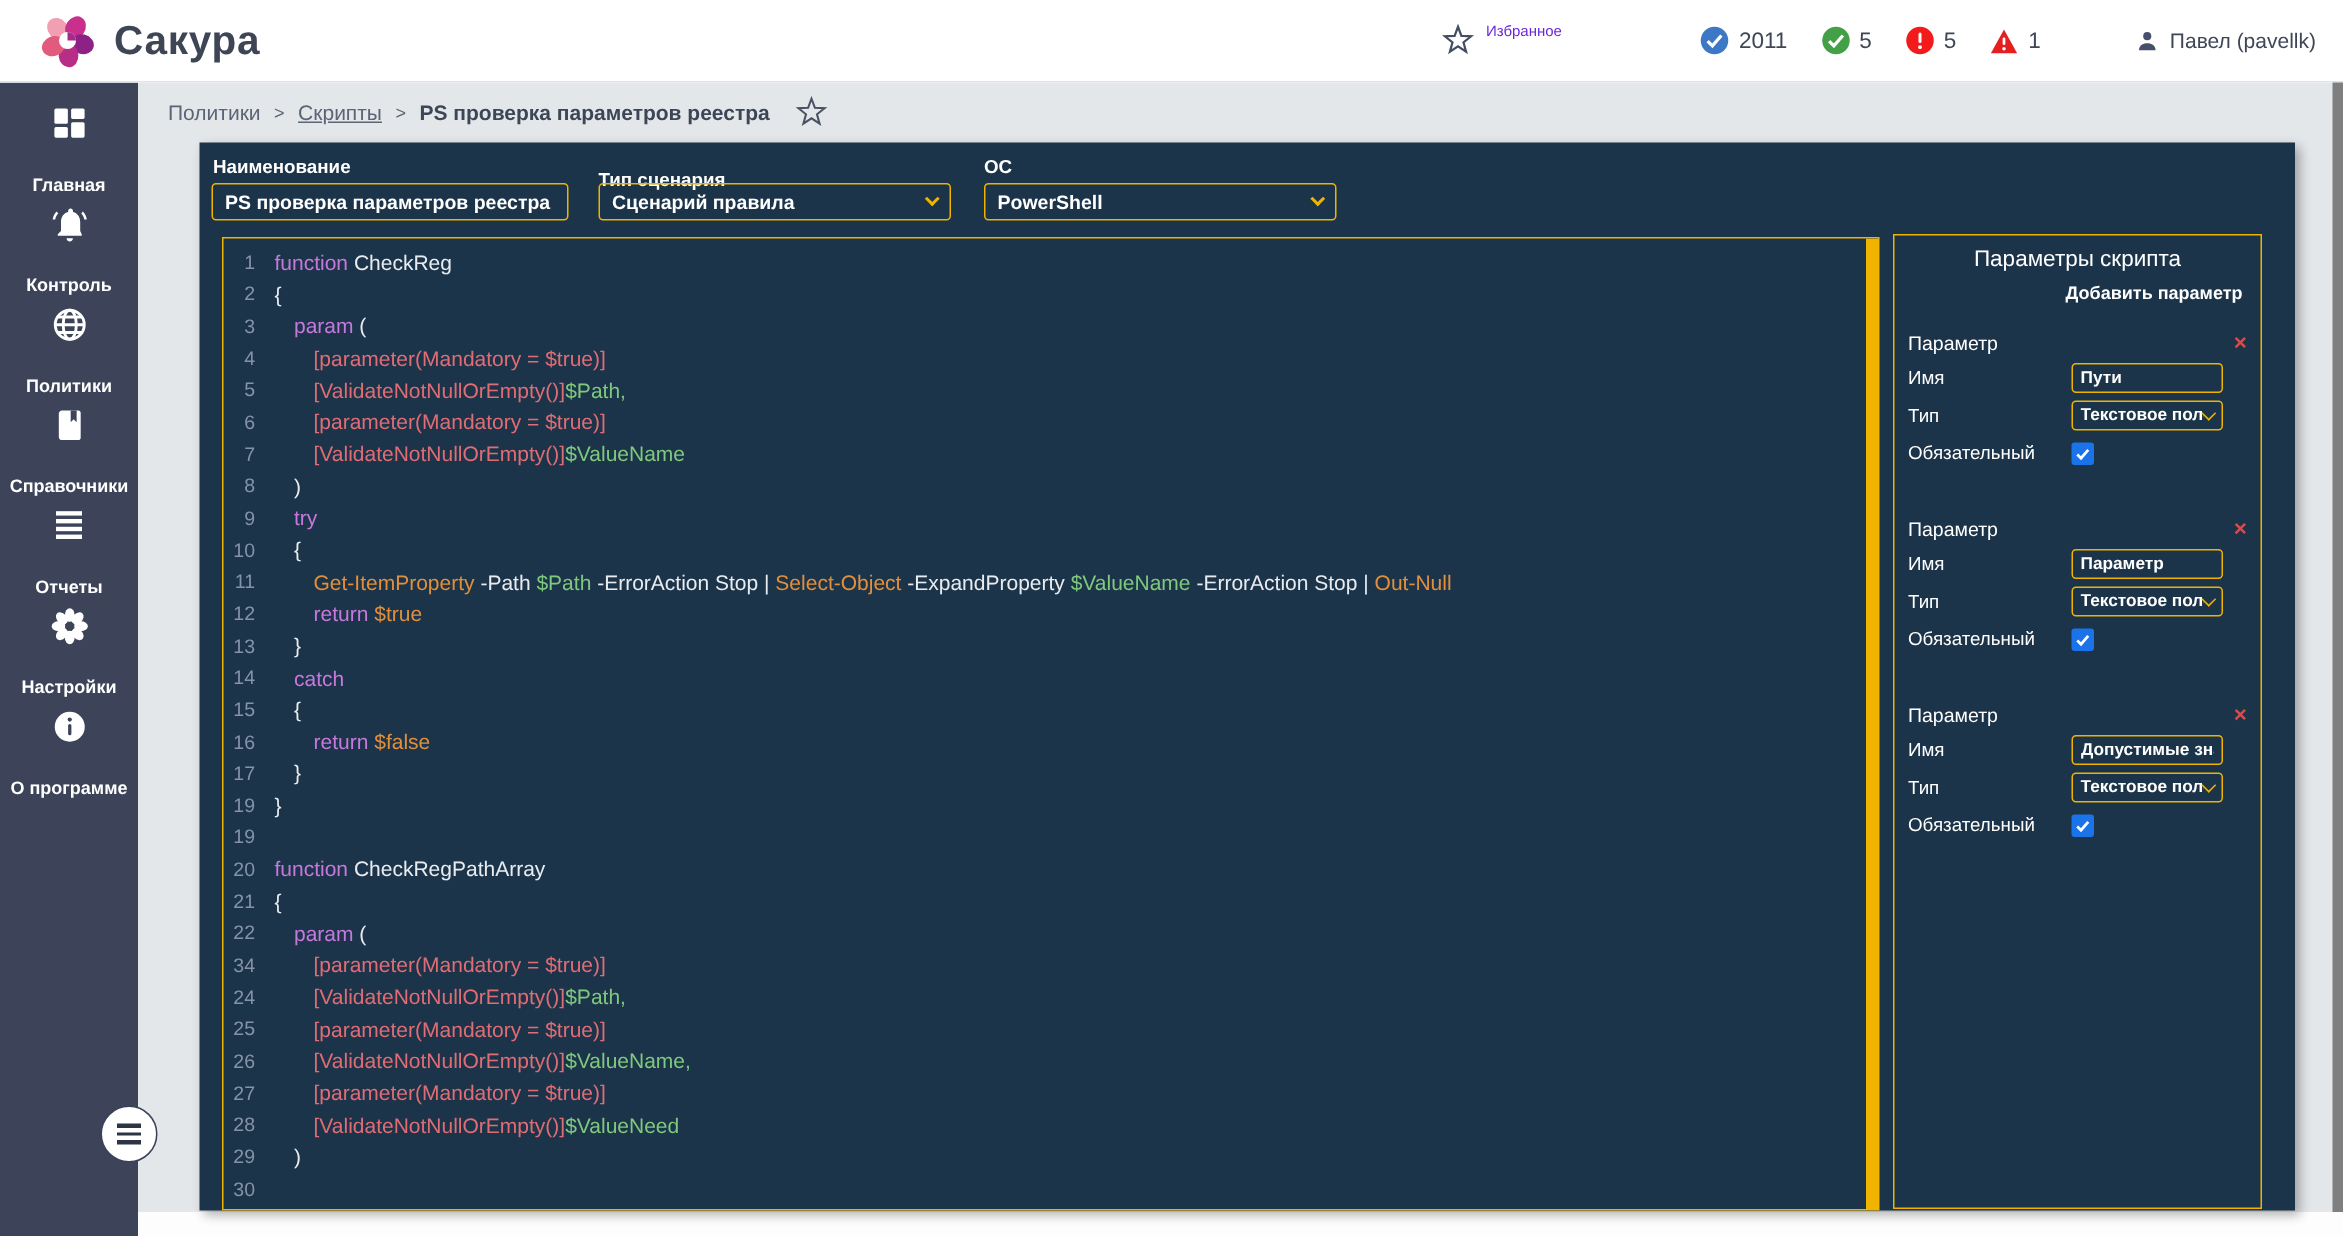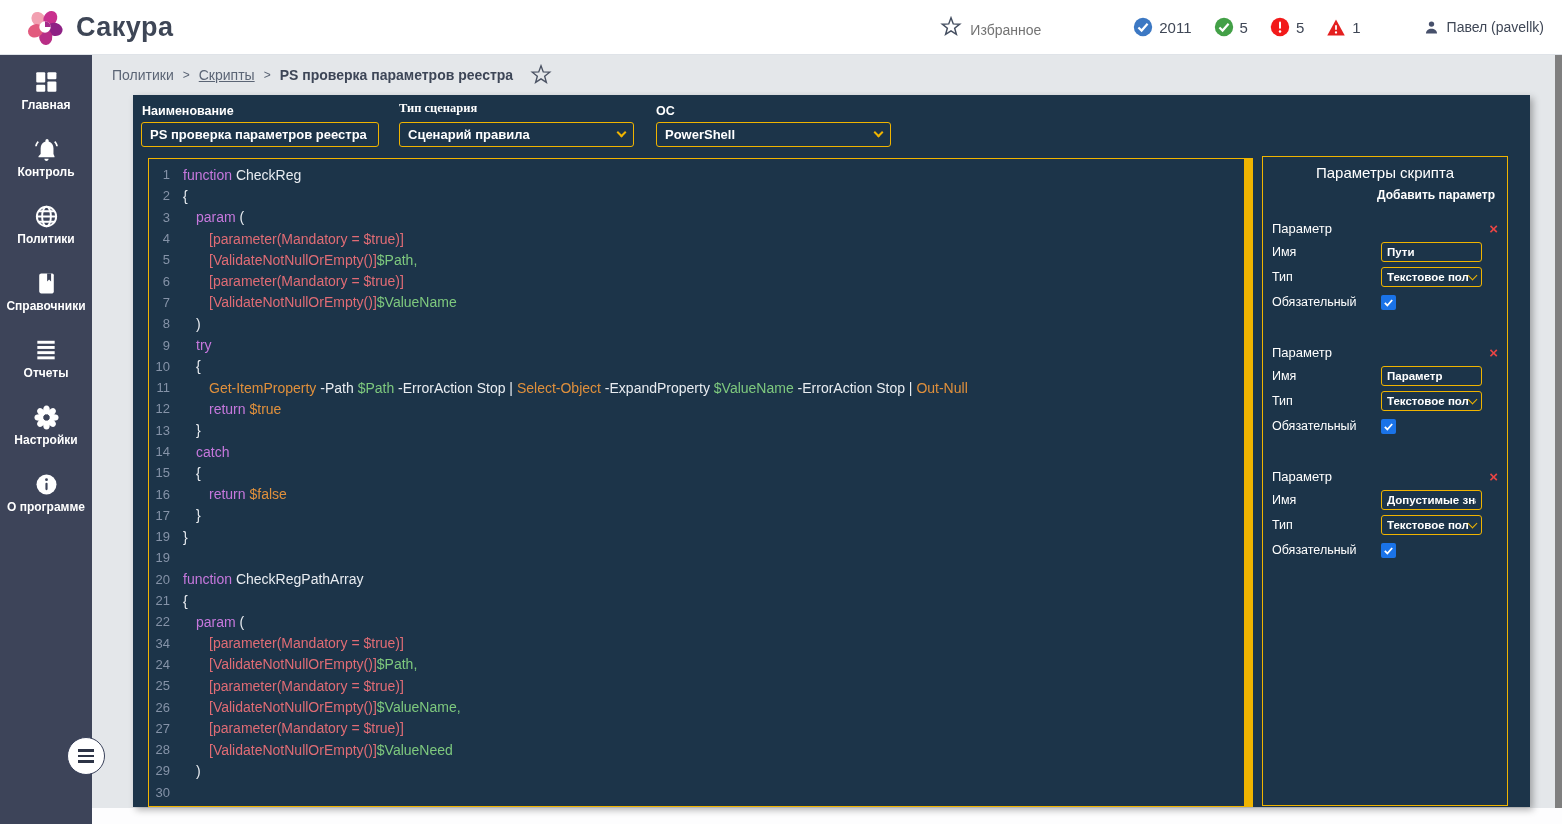--- a/index.html
+++ b/index.html
@@ -4,32 +4,32 @@
 <style>
   * { margin:0; padding:0; box-sizing:border-box; }
   html,body { width:1562px; height:824px; overflow:hidden; font-family:"Liberation Sans", sans-serif; background:#ffffff; }
   .app { position:relative; width:1562px; height:824px; }
 
   
   .topbar { position:absolute; left:0; top:0; width:1562px; height:55px; background:#ffffff; border-bottom:1px solid #dfe3e8; z-index:5; display:flex; align-items:center; }
   .logo { display:flex; align-items:center; gap:10px; margin-left:24px; }
   .logo-text { font-size:27px; font-weight:bold; color:#3e4656; letter-spacing:.5px; }
   .topbar-right { margin-left:auto; display:flex; align-items:center; margin-right:18px; }
-  .fav { display:flex; align-items:flex-end; gap:8px; color:#737373; font-size:14px; cursor:pointer; }
+  .fav { display:flex; align-items:flex-start; gap:8px; color:#6d28d9; font-size:10px; cursor:pointer; }
   .badges { display:flex; align-items:center; gap:22px; margin-left:92px; }
   .badge { display:flex; align-items:center; gap:6px; cursor:pointer; }
   .bcount { font-size:15px; color:#3f4756; }
   .bicon { width:20px; height:20px; display:inline-flex; }
   .user { display:flex; align-items:center; gap:7px; margin-left:62px; color:#3f4756; font-size:14px; cursor:pointer; }
 
   
   .sidebar { position:absolute; left:0; top:55px; width:92px; height:769px; background:#3d4459; z-index:4; display:flex; flex-direction:column; padding-top:13px; }
   .sb-item { height:67px; display:flex; flex-direction:column; align-items:center; justify-content:flex-start; cursor:pointer; }
   .sb-ico { width:28px; height:28px; display:flex; align-items:center; justify-content:center; }
-  .sb-label { font-size:12px; font-weight:bold; color:#ffffff; margin-top:2px; white-space:nowrap; }
+  .sb-label { font-size:12px; font-weight:bold; color:#ffffff; margin-top:20px; white-space:nowrap; }
 
   
   .content { position:absolute; left:92px; top:55px; width:1470px; height:769px; background:#e4e7ea; }
   .bottom-strip { position:absolute; left:0; bottom:0; width:100%; height:16px; background:#fdfdfe; }
   .page-scrollbar { position:absolute; right:0; top:55px; width:7px; height:753px; background:#7f7f7f; z-index:6; cursor:pointer; }
 
   .breadcrumb { position:absolute; left:20px; top:9px; display:flex; align-items:center; gap:9px; font-size:14px; color:#5b6575; }
   .bc-link { color:#5b6575; cursor:pointer; }
   .bc-link.u { text-decoration:underline; }
   .bc-sep { color:#5b6575; font-size:12px; }
@@ -276,21 +276,21 @@
             <polygon points="12,2 14.47,8.6 21.51,8.91 15.99,13.3 17.88,20.09 12,16.2 6.12,20.09 8.01,13.3 2.49,8.91 9.53,8.6"></polygon>
           </svg>
       </span>
     </div>
 
     <div class="panel">
 
       <span class="f-label" style="left:9px; top:9px;">Наименование</span>
       <input class="f-input" style="left: 8px; top: 27px; width: 238px;" value="PS проверка параметров реестра">
 
-      <span class="f-label" style="left:266px; top:6px;font-family:Liberation Serif, serif;">Тип сценария</span>
+      <span class="f-label" style="left:266px; top:18px;">Тип сценария</span>
       <div class="f-select" style="left:266px; top:27px; width:235px;">
         <span>Сценарий правила</span>
         <span class="chev"></span>
       </div>
 
       <span class="f-label" style="left:523px; top:9px;">ОС</span>
       <div class="f-select" style="left:523px; top:27px; width:235px;">
         <span>PowerShell</span>
         <span class="chev"></span>
       </div>

